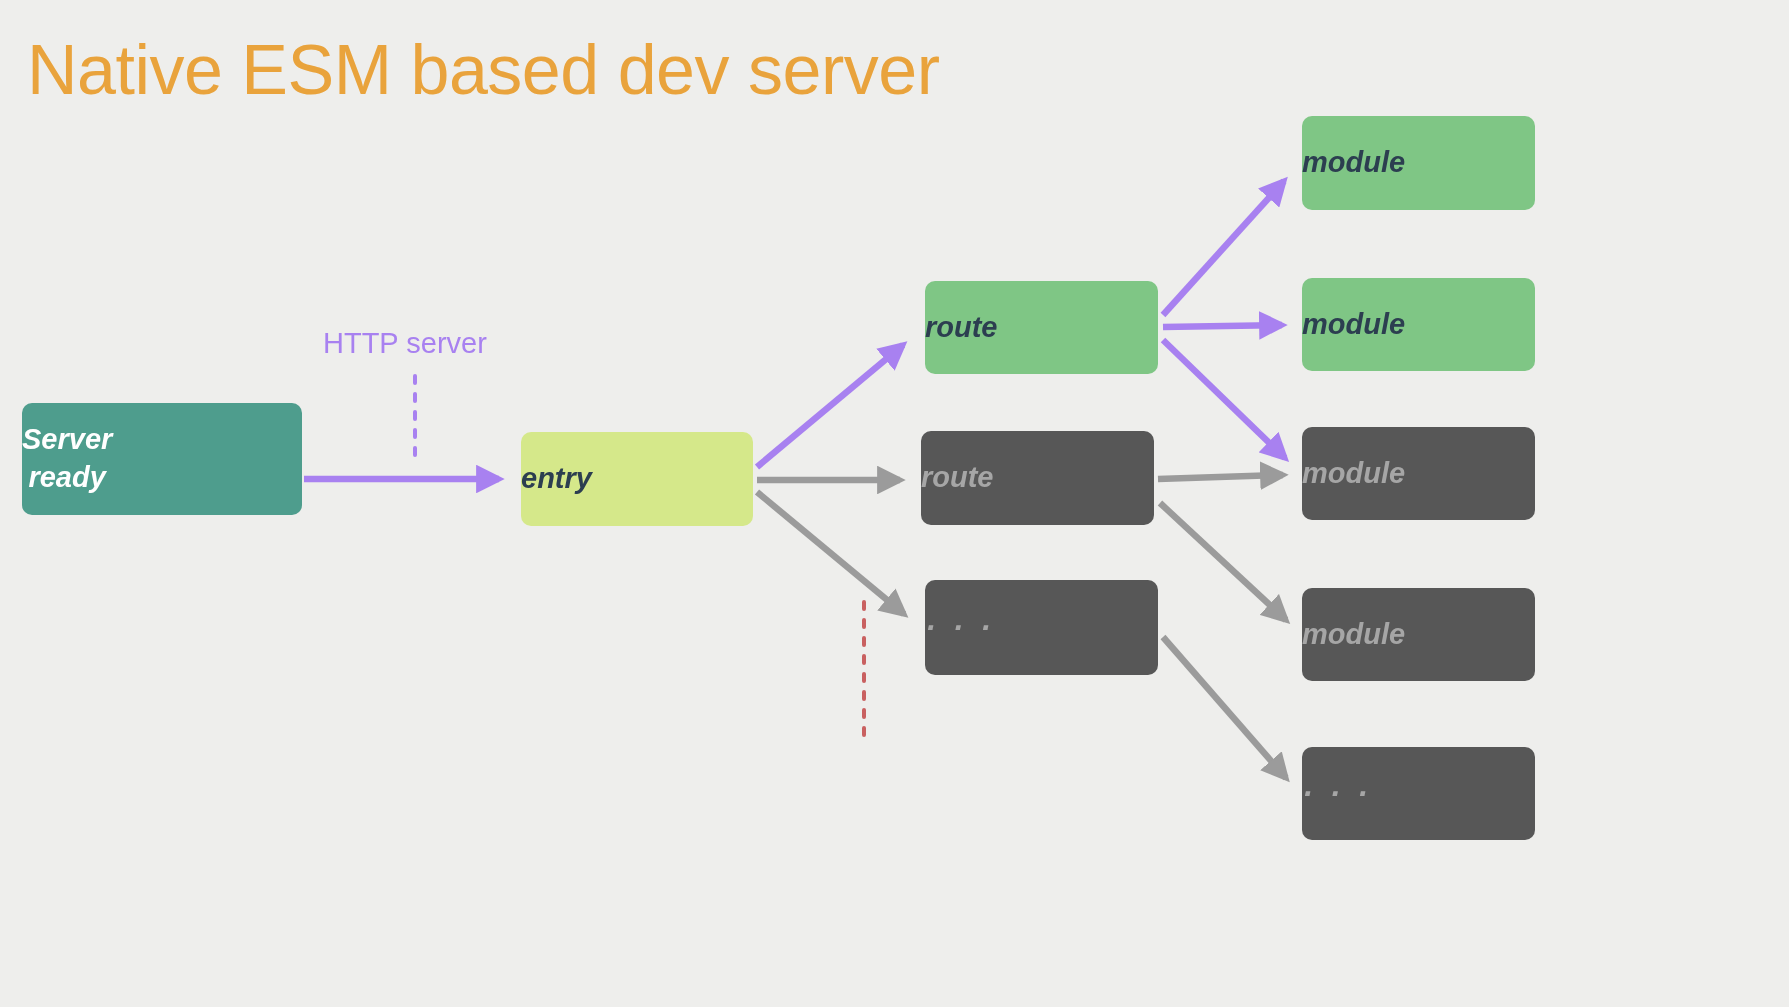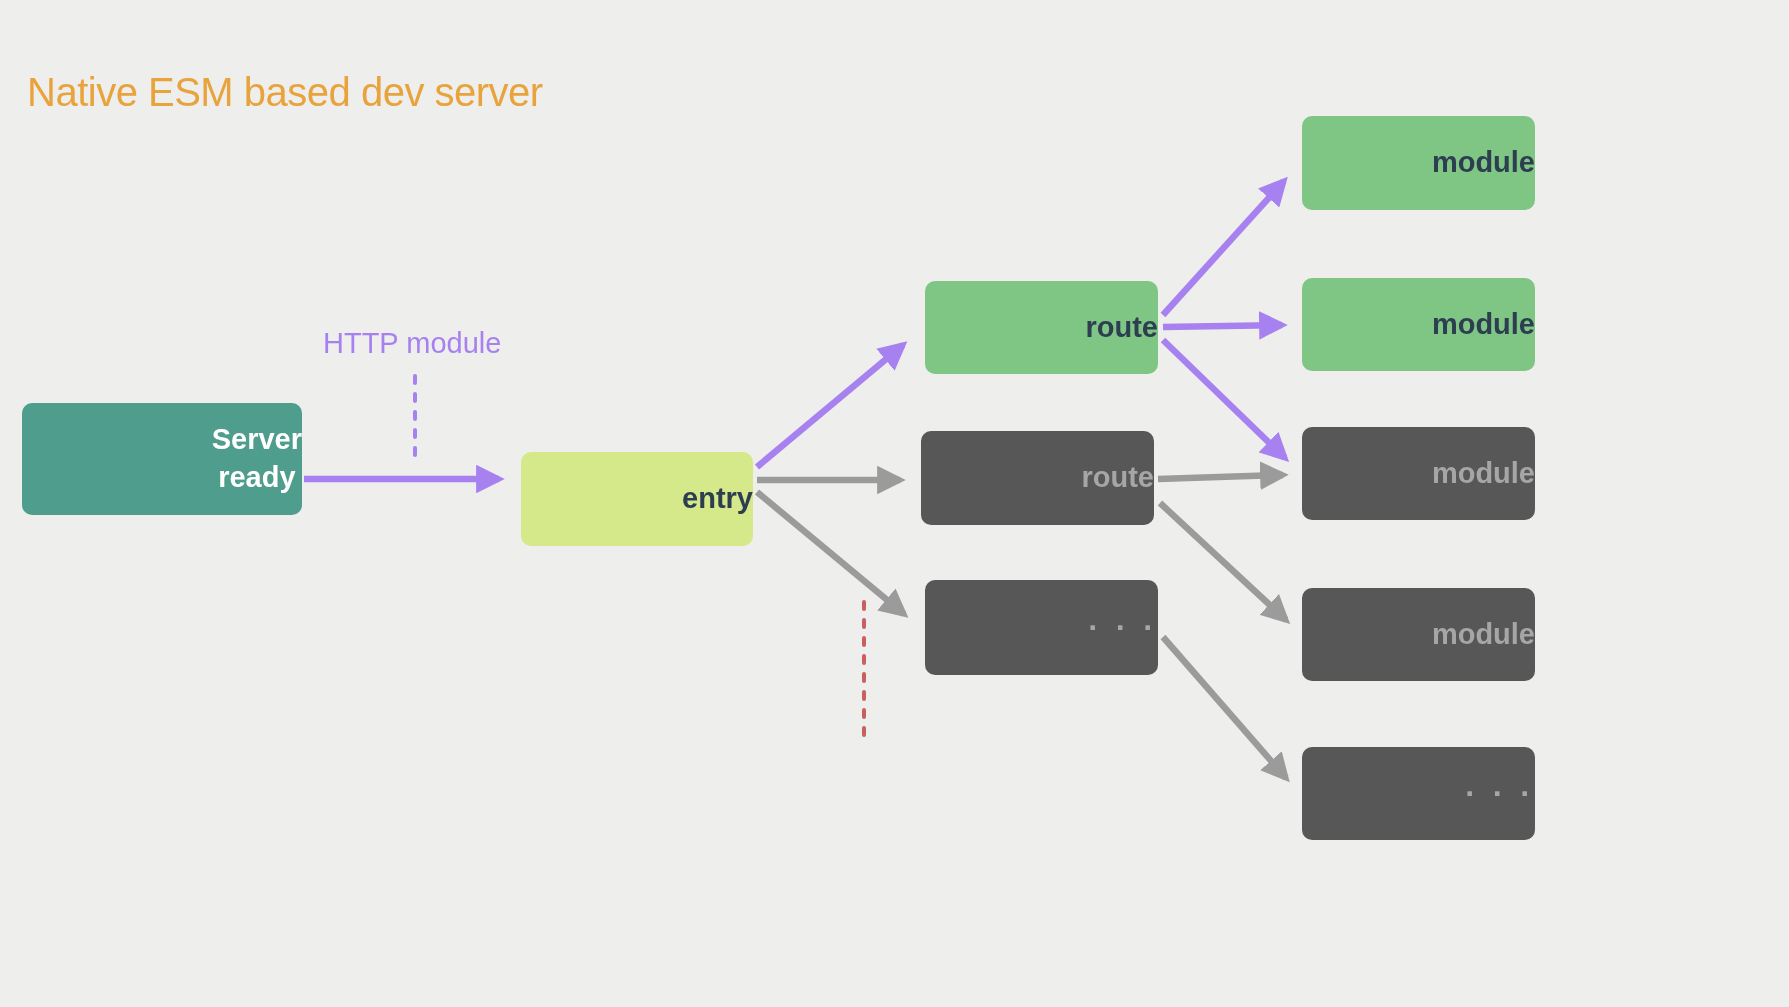--- a/index.html
+++ b/index.html
@@ -25,55 +25,55 @@
     position: relative;
     width: 1789px;
     height: 1007px;
     overflow: hidden;
     background: var(--background);
   }
   .page-title {
     position: absolute;
     left: 27px;
     top: 30px;
-    font-size: 40px;
+    font-size: 70px;
     font-weight: 500;
     letter-spacing: -0.5px;
     color: var(--title);
-    margin-top: 40px;
   }
   svg.edges {
     position: absolute;
     left: 0; top: 0;
     width: 1789px; height: 1007px;
     pointer-events: none;
   }
   .edge { fill: none; stroke-width: 6.5; }
   .edge.purple { stroke: var(--purple); }
   .edge.gray { stroke: var(--gray-arrow); }
   .ah-purple { fill: var(--purple); }
   .ah-gray { fill: var(--gray-arrow); }
   .guide { fill: none; stroke-width: 4; stroke-linecap: round; stroke-dasharray: 7 11; }
   .guide.purple { stroke: var(--purple); }
   .guide.red { stroke: var(--red); }
   .node {
     position: absolute;
     display: flex;
     align-items: center;
-    justify-content: flex-end;
+    justify-content: flex-start;
     border-radius: 10px;
     font-size: 29px;
     font-weight: 700;
     text-align: center;
     white-space: pre-line;
     line-height: 1.3;
+    font-style: italic;
   }
   .node.teal  { background: var(--teal-box);  color: #ffffff; }
   .node.green { background: var(--green-box); color: var(--dark-text); }
-  .node.lime  { background: var(--entry-box); color: var(--dark-text); margin-top: 20px; }
+  .node.lime  { background: var(--entry-box); color: var(--dark-text); }
   .node.dark  { background: var(--dark-box);  color: var(--dark-box-text); }
   .node.dots  { font-size: 32px; letter-spacing: 4px; }
   .n-server { left: 22px;  top: 403px; width: 280px; height: 112px; }
   .n-entry  { left: 521px; top: 432px; width: 232px; height: 94px; }
   .n-route-green { left: 925px; top: 281px; width: 233px; height: 93px; }
   .n-route-gray  { left: 921px; top: 431px; width: 233px; height: 94px; }
   .n-route-more  { left: 925px; top: 580px; width: 233px; height: 95px; }
   .n-mod1 { left: 1302px; top: 116px; width: 233px; height: 94px; }
   .n-mod2 { left: 1302px; top: 278px; width: 233px; height: 93px; }
   .n-mod3 { left: 1302px; top: 427px; width: 233px; height: 93px; }
@@ -156,18 +156,18 @@
   </div>
 
   <div class="node dark n-mod4">
     <span>module</span>
   </div>
 
   <div class="node dark dots n-mod5">
     <span>· · ·</span>
   </div>
 
-  <div class="annotation anno-http">HTTP module</div>
+  <div class="annotation anno-http">HTTP server</div>
 
   <div class="annotation anno-dynamic">
   </div>
 
 </div>
 
 </body></html>

